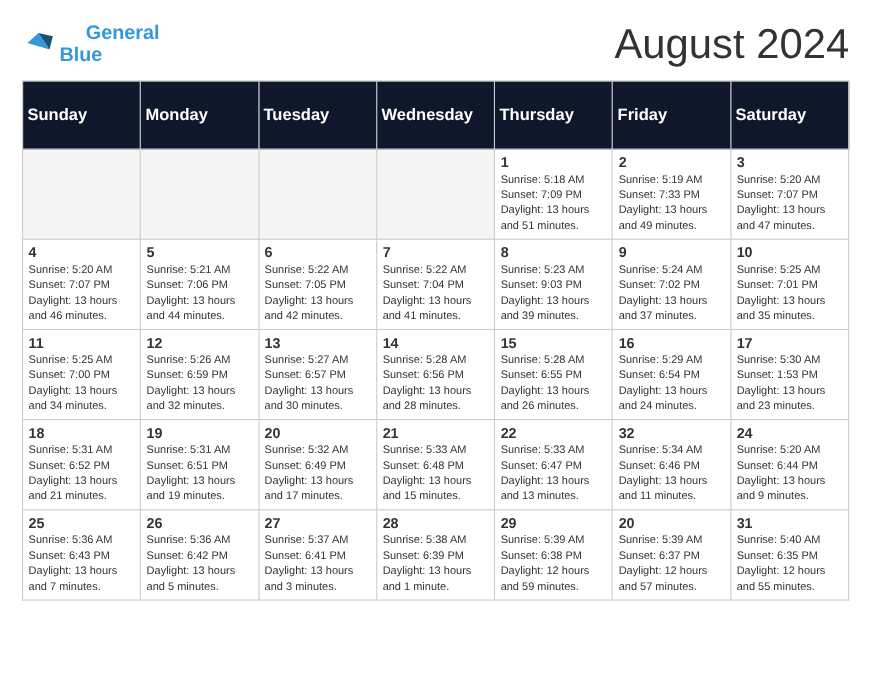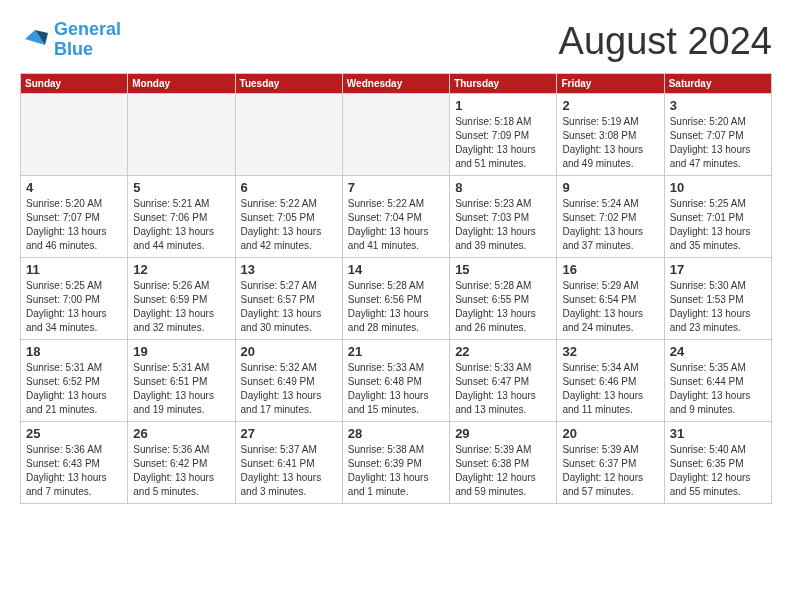--- a/index.html
+++ b/index.html
@@ -22,20 +22,21 @@
       gap: 4px;
     }
     .logo-text {
       font-size: 18px;
       font-weight: bold;
       color: #1a5276;
       line-height: 1.1;
     }
     .logo-text span {
       color: #3498db;
+      margin-left: 24px;
     }
     .logo-bird {
       width: 30px;
       height: 30px;
     }
     .title-block {
       text-align: left;
     }
     .month-title {
       font-size: 38px;
@@ -45,24 +46,24 @@
     .location {
       font-size: 16px;
       color: #555;
     }
     table {
       width: 100%;
       border-collapse: collapse;
       table-layout: fixed;
     }
     th {
-      background-color: #b91c1c;
+      background-color: #0f172a;
       color: #fff;
-      font-size: 10px;
-      padding: 4px 4px;
+      font-size: 15px;
+      padding: 22px 4px;
       text-align: left;
       border: 1px solid #ccc;
     }
     td {
       border: 1px solid #ccc;
       vertical-align: top;
       padding: 4px 5px;
       font-size: 10.5px;
       color: #333;
       height: 80px;
@@ -123,21 +124,21 @@
         <td>
           <span class="day-num">1</span>
           <div class="day-info">Sunrise: 5:18 AM
 Sunset: 7:09 PM
 Daylight: 13 hours
 and 51 minutes.</div>
         </td>
         <td>
           <span class="day-num">2</span>
           <div class="day-info">Sunrise: 5:19 AM
-Sunset: 3:08 PM
+Sunset: 7:33 PM
 Daylight: 13 hours
 and 49 minutes.</div>
         </td>
         <td>
           <span class="day-num">3</span>
           <div class="day-info">Sunrise: 5:20 AM
 Sunset: 7:07 PM
 Daylight: 13 hours
 and 47 minutes.</div>
         </td>
@@ -167,21 +168,21 @@
         <td>
           <span class="day-num">7</span>
           <div class="day-info">Sunrise: 5:22 AM
 Sunset: 7:04 PM
 Daylight: 13 hours
 and 41 minutes.</div>
         </td>
         <td>
           <span class="day-num">8</span>
           <div class="day-info">Sunrise: 5:23 AM
-Sunset: 7:03 PM
+Sunset: 9:03 PM
 Daylight: 13 hours
 and 39 minutes.</div>
         </td>
         <td>
           <span class="day-num">9</span>
           <div class="day-info">Sunrise: 5:24 AM
 Sunset: 7:02 PM
 Daylight: 13 hours
 and 37 minutes.</div>
         </td>
@@ -282,21 +283,21 @@
         </td>
         <td>
           <span class="day-num">32</span>
           <div class="day-info">Sunrise: 5:34 AM
 Sunset: 6:46 PM
 Daylight: 13 hours
 and 11 minutes.</div>
         </td>
         <td>
           <span class="day-num">24</span>
-          <div class="day-info">Sunrise: 5:35 AM
+          <div class="day-info">Sunrise: 5:20 AM
 Sunset: 6:44 PM
 Daylight: 13 hours
 and 9 minutes.</div>
         </td>
       </tr>
       <tr>
         <td>
           <span class="day-num">25</span>
           <div class="day-info">Sunrise: 5:36 AM
 Sunset: 6:43 PM

